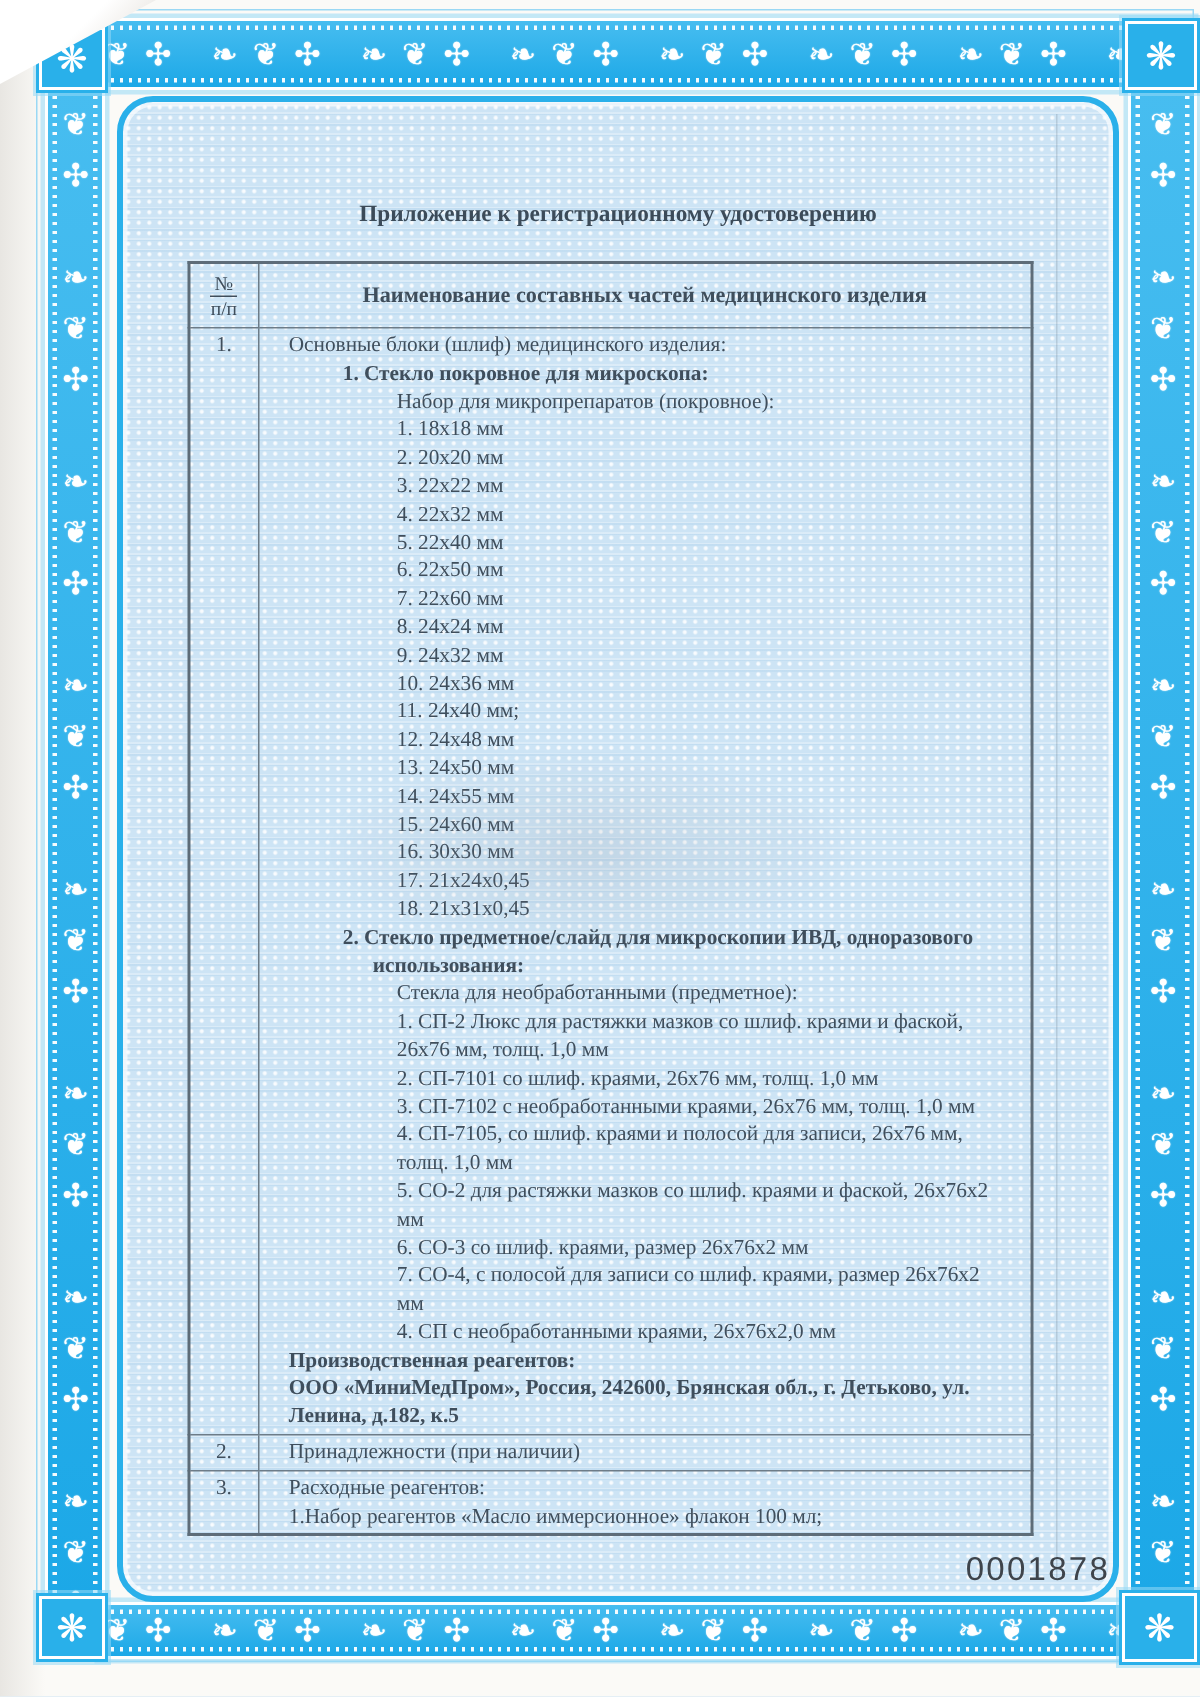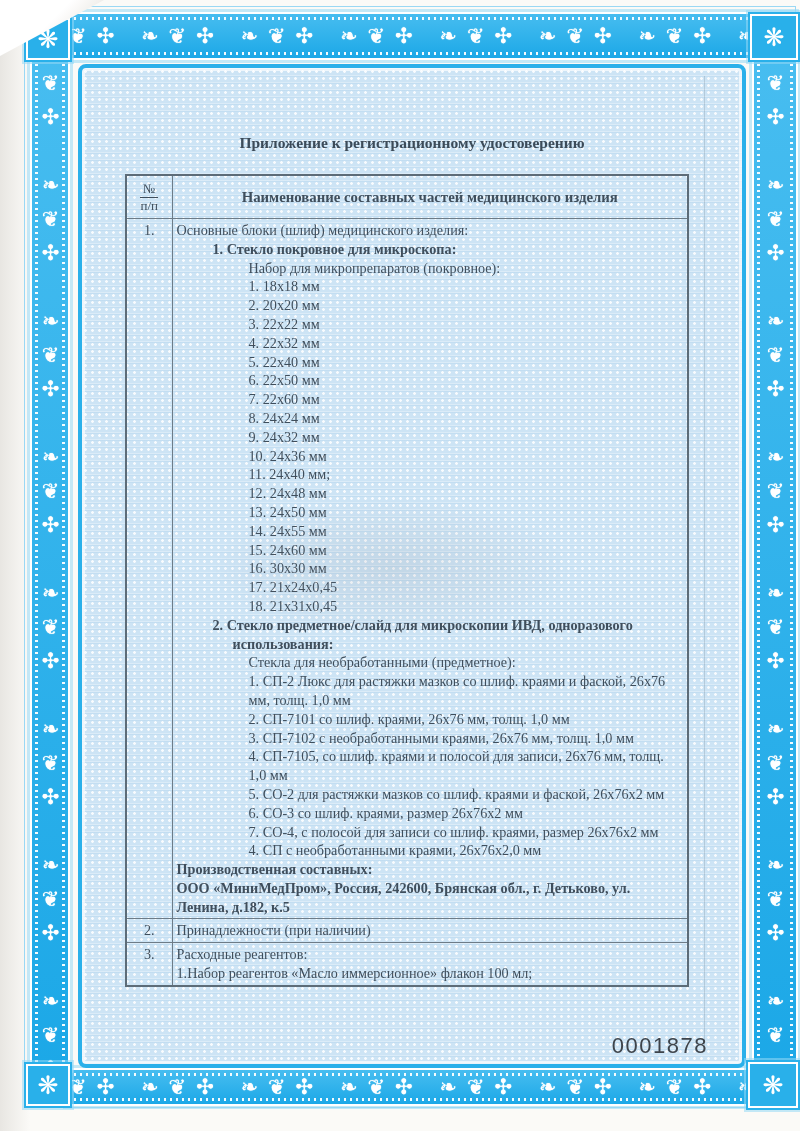--- a/index.html
+++ b/index.html
@@ -40,52 +40,52 @@
     box-shadow:0 0 0 2px #29b0ea,0 0 0 4px rgba(150,217,246,.55);
     display:flex;align-items:center;justify-content:center;color:#fff;
     font-family:"DejaVu Sans",sans-serif;font-size:25px;}
   .corner.tl{left:26px;top:18px;width:40px;height:38px;}
   .corner.tr{left:750px;top:14px;width:44px;height:42px;}
   .corner.bl{left:26px;top:1064px;width:40px;height:38px;}
   .corner.br{left:748px;top:1062px;width:46px;height:42px;}
 
   
   .panel{position:absolute;left:78px;top:64px;width:660px;height:996px;z-index:2;
-    border:4px solid #2ab0ea;border-radius:8px;
+    border:4px solid #2ab0ea;border-radius:24px;
     background-color:#cde4f5;
     background-image:
       radial-gradient(circle,rgba(255,255,255,.85) 1px,rgba(255,255,255,0) 1.7px),
       repeating-linear-gradient(180deg,rgba(255,255,255,.28) 0 1px,rgba(154,197,229,.20) 1px 2px,rgba(255,255,255,0) 2px 7px);
     background-size:7px 7px,auto;
     box-shadow:inset 0 0 0 3px rgba(255,255,255,.65);}
   .crease{position:absolute;left:622px;top:8px;width:1px;height:976px;
     background:rgba(108,124,140,.25);}
   .watermark{position:absolute;left:130px;top:430px;width:360px;height:140px;
     background:radial-gradient(ellipse at center,rgba(140,145,155,.16),rgba(140,145,155,0) 70%);
     filter:blur(1px);}
 
   .title1{margin:0;padding-top:66px;text-align:center;font-size:15.5px;font-weight:700;color:#3c4b59;}
   .title2{margin:0;padding-top:26px;text-align:center;font-size:15.5px;font-weight:700;color:#3c4b59;letter-spacing:.5px;}
 
   
   table{border-collapse:collapse;margin:22px 0 0 43px;width:564px;table-layout:fixed;
     border:2px solid #5d6c78;}
   th,td{border:1px solid #6d7c88;vertical-align:top;color:#3f4e5c;
-    font-size:14.2px;line-height:18.8px;padding:2px 4px;}
+    font-size:14.2px;line-height:18.8px;padding:2px 20px;}
   th.numcol{width:46px;font-size:13px;line-height:15px;font-weight:400;
     text-align:center;vertical-align:middle;padding:4px 2px;}
   .num-top{display:inline-block;border-bottom:1px solid #3f4e5c;padding:0 3px 1px;}
   th.namecol{font-weight:700;font-size:14.8px;text-align:center;vertical-align:middle;height:38px;}
   td.rownum{text-align:center;padding:2px 2px;}
   .sec-head{font-weight:700;padding-left:56px;text-indent:-20px;}
   .sec-sub{padding-left:72px;}
   .item{padding-left:72px;}
   .prod-label,.prod-addr{font-weight:700;}
 
-  .serial{position:absolute;right:34px;bottom:5px;
+  .serial{position:absolute;right:2px;bottom:5px;
     font-family:"Liberation Sans",sans-serif;font-size:22px;color:#3e444b;letter-spacing:1.5px;margin-top:16px;}
 
   
   .fold{position:absolute;left:0;top:0;width:104px;height:56px;z-index:9;
     clip-path:polygon(0 0,100% 0,0 100%);
     background:linear-gradient(135deg,#ffffff 45%,#f2f0ed 63%,#cdcac5 90%,#a7a39d 100%);}
 </style>
 </head>
 <body>
 
@@ -167,21 +167,21 @@
                 <div class="item">2. СП-7101 со шлиф. краями, 26х76 мм, толщ. 1,0 мм</div>
                 <div class="item">3. СП-7102 с необработанными краями, 26х76 мм, толщ. 1,0 мм</div>
                 <div class="item">4. СП-7105, со шлиф. краями и полосой для записи, 26х76 мм, толщ. 1,0 мм</div>
                 <div class="item">5. СО-2 для растяжки мазков со шлиф. краями и фаской, 26х76х2 мм</div>
                 <div class="item">6. СО-3 со шлиф. краями, размер 26х76х2 мм</div>
                 <div class="item">7. СО-4, с полосой для записи со шлиф. краями, размер 26х76х2 мм</div>
                 <div class="item">4. СП с необработанными краями, 26х76х2,0 мм</div>
               </div>
         </div>
 
-        <div class="prod-label">Производственная составных:</div>
+        <div class="prod-label">Производственная реагентов:</div>
         <div class="prod-addr">ООО «МиниМедПром», Россия, 242600, Брянская обл., г. Детьково, ул. Ленина, д.182, к.5</div>
       </td>
     </tr>
     <tr>
       <td class="rownum">2.</td>
       <td>Принадлежности (при наличии)</td>
     </tr>
     <tr>
       <td class="rownum">3.</td>
       <td>

